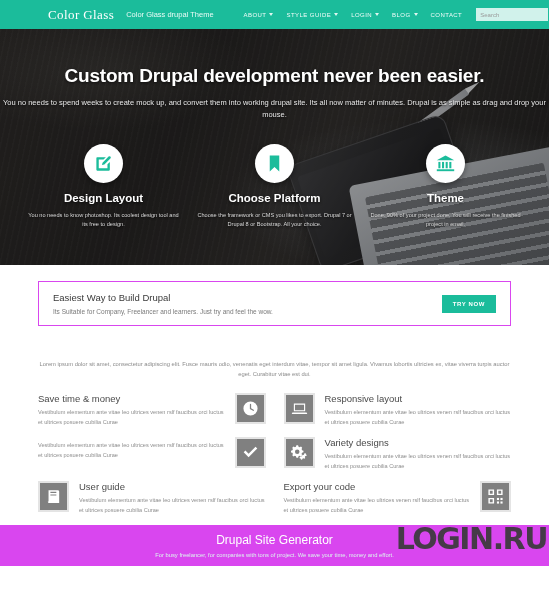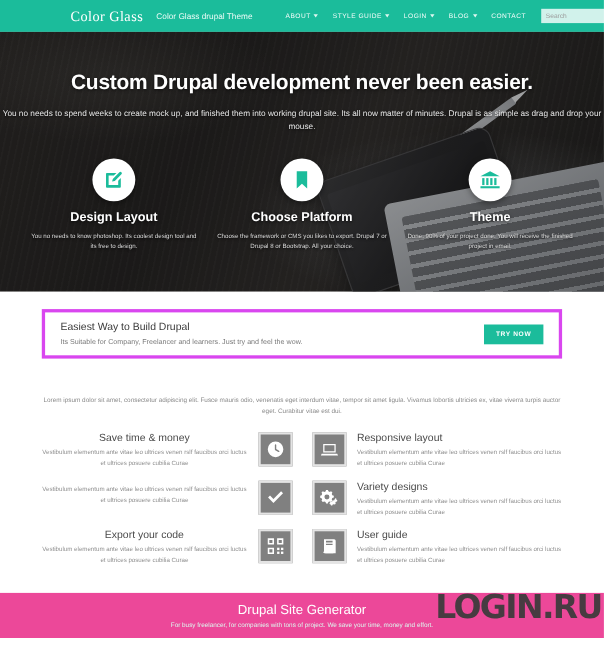--- a/index.html
+++ b/index.html
@@ -9,21 +9,21 @@
     background: #ffffff;
     overflow: hidden;
   }
 
   
   .topbar {
     height: 29px;
     background: #1bbc9b;
     display: flex;
     align-items: center;
-    padding: 0 12px 0 64px;
+    padding: 0 12px 0 48px;
     position: relative;
   }
   .brand {
     font-family: "Liberation Serif", serif;
     font-size: 13px;
     color: #ffffff;
     letter-spacing: .4px;
     white-space: nowrap;
   }
   .tagline {
@@ -192,21 +192,21 @@
     margin-top: 7px;
     font-size: 5.6px;
     color: #dadada;
     line-height: 1.7;
     text-shadow: 0 1px 2px rgba(0,0,0,.7);
   }
 
   
   .cta-zone { padding: 16px 38px 0; background:#fff; }
   .cta {
-    border: 3px solid #d946ef;
+    border: 1px solid #d946ef;
     padding: 19px 14px;
     display: flex;
     align-items: center;
     justify-content: space-between;
     height: 45px;
   }
   .cta-title { font-size: 9.5px; color: #3a3a3a; }
   .cta-sub { font-size: 6.5px; color: #7a7a7a; margin-top: 5px; }
   .try-btn {
     background: #1bbc9b;
@@ -234,36 +234,36 @@
   
   .grid {
     margin-top: 14px;
     padding: 0 38px;
     display: grid;
     grid-template-columns: 1fr 1fr;
     column-gap: 18px;
     row-gap: 10px;
   }
   .feat { display: flex; align-items: flex-start; gap: 10px; }
-  .feat.rtl { flex-direction: row-reverse; text-align: center; }
+  .feat.rtl { flex-direction: row-reverse; text-align: left; }
   .fi {
     flex: 0 0 auto;
     width: 31px; height: 31px;
     background: #808080;
     border: 2px solid #e4e4e4;
     display: flex; align-items: center; justify-content: center;
   }
   .fi svg { fill: #ffffff; }
   .ft { font-size: 9.5px; color: #4a4a4a; }
   .fd { margin-top: 4px; font-size: 5.6px; color: #8e8e8e; line-height: 1.7; }
 
   
   .footer {
-    margin-top: 24px;
-    background: #ec4899;
+    margin-top: 10px;
+    background: #d946ef;
     height: 41px;
     display: flex;
     flex-direction: column;
     align-items: center;
     justify-content: center;
     position: relative;
   }
   .f-title { font-size: 12px; color: #ffffff; }
   .f-sub { font-size: 5.8px; color: #ddf6ef; margin-top: 5px; }
   .watermark {
@@ -314,21 +314,21 @@
 </div>
 
 <section class="hero">
   <div class="pen"></div>
   <div class="phone"></div>
   <div class="laptop"></div>
   <div class="heroveil"></div>
 
   <div class="hero-inner">
     <h1 class="hero-title">Custom Drupal development never been easier.</h1>
-    <p class="hero-sub">You no needs to spend weeks to create mock up, and finished them into working drupal site. Its all now matter of minutes. Drupal is as simple as drag and drop your mouse.</p>
+    <p class="hero-sub">You no needs to spend weeks to create mock up, and convert them into working drupal site. Its all now matter of minutes. Drupal is as simple as drag and drop your mouse.</p>
 
     <div class="cols">
 
       <div class="col">
         <div class="circ">
           <svg width="19" height="19" viewBox="0 0 24 24">
             <path d="M4 4h11l-3 3H6v11h11v-5l3-3v10a1 1 0 0 1-1 1H4a1 1 0 0 1-1-1V5a1 1 0 0 1 1-1z"></path>
             <path d="M20.7 3.3a1.6 1.6 0 0 1 0 2.3l-7.6 7.6-3.1.8.8-3.1 7.6-7.6a1.6 1.6 0 0 1 2.3 0z"></path>
           </svg>
         </div>
@@ -422,48 +422,48 @@
         <path d="M10 1.8l.6 2a5.8 5.8 0 0 1 1.6.7l1.9-.9 1.7 1.7-.9 1.9c.3.5.5 1 .7 1.6l2 .6v2.4l-2 .6a5.8 5.8 0 0 1-.7 1.6l.9 1.9-1.7 1.7-1.9-.9c-.5.3-1 .5-1.6.7l-.6 2H7.6l-.6-2a5.8 5.8 0 0 1-1.6-.7l-1.9.9L1.8 16l.9-1.9a5.8 5.8 0 0 1-.7-1.6l-2-.6V9.5l2-.6c.2-.6.4-1.1.7-1.6L1.8 5.4 3.5 3.7l1.9.9c.5-.3 1-.5 1.6-.7l.6-2H10zm-1.2 6a3.2 3.2 0 1 0 0 6.4 3.2 3.2 0 0 0 0-6.4z"></path>
         <path d="M19.4 12.6l1.3.4.3 1.6 1.2.8-.5 1.5-1.4.1-.8 1.4.6 1.3-1.2 1.1-1.3-.6-1.5.6-.5 1.3-1.6-.2-.5-1.3-1.4-.6.1-1.4 1.1-1.1 1.4.1 1-1 .6-1.3 1.6.3z"></path>
       </svg>
     </div>
     <div>
       <div class="ft">Variety designs</div>
       <div class="fd">Vestibulum elementum ante vitae leo ultrices venen rslf faucibus orci luctus et ultrices posuere cubilia Curae</div>
     </div>
   </div>
 
+  <div class="feat">
+    <div class="fi">
+      <svg width="17" height="17" viewBox="0 0 24 24">
+        <path d="M5 3h13a2 2 0 0 1 2 2v16H7a2 2 0 0 1-2-2V3zm2.6 2.2v2h8.4v-2H7.6zm0 3.8v1.6h8.4V9H7.6z"></path>
+        <path d="M4 19.2h13V21H5.6A1.6 1.6 0 0 1 4 19.2z"></path>
+      </svg>
+    </div>
+    <div>
+      <div class="ft">User guide</div>
+      <div class="fd">Vestibulum elementum ante vitae leo ultrices venen rslf faucibus orci luctus et ultrices posuere cubilia Curae</div>
+    </div>
+  </div>
+
   <div class="feat rtl">
     <div class="fi">
       <svg width="17" height="17" viewBox="0 0 24 24">
         <path d="M2 2h8v8H2V2zm2 2v4h4V4H4zM14 2h8v8h-8V2zm2 2v4h4V4h-4zM2 14h8v8H2v-8zm2 2v4h4v-4H4z"></path>
         <rect x="14" y="14" width="3" height="3"></rect>
         <rect x="19" y="14" width="3" height="3"></rect>
         <rect x="14" y="19" width="3" height="3"></rect>
         <rect x="19" y="19" width="3" height="3"></rect>
       </svg>
     </div>
     <div>
       <div class="ft">Export your code</div>
       <div class="fd">Vestibulum elementum ante vitae leo ultrices venen rslf faucibus orci luctus et ultrices posuere cubilia Curae</div>
     </div>
   </div>
 
-  <div class="feat">
-    <div class="fi">
-      <svg width="17" height="17" viewBox="0 0 24 24">
-        <path d="M5 3h13a2 2 0 0 1 2 2v16H7a2 2 0 0 1-2-2V3zm2.6 2.2v2h8.4v-2H7.6zm0 3.8v1.6h8.4V9H7.6z"></path>
-        <path d="M4 19.2h13V21H5.6A1.6 1.6 0 0 1 4 19.2z"></path>
-      </svg>
-    </div>
-    <div>
-      <div class="ft">User guide</div>
-      <div class="fd">Vestibulum elementum ante vitae leo ultrices venen rslf faucibus orci luctus et ultrices posuere cubilia Curae</div>
-    </div>
-  </div>
-
 </div>
 
 <footer class="footer">
   <div class="f-title">Drupal Site Generator</div>
   <div class="f-sub">For busy freelancer, for companies with tons of project. We save your time, money and effort.</div>
   <div class="watermark">LOGIN.RU</div>
 </footer>
 
 </body></html>

